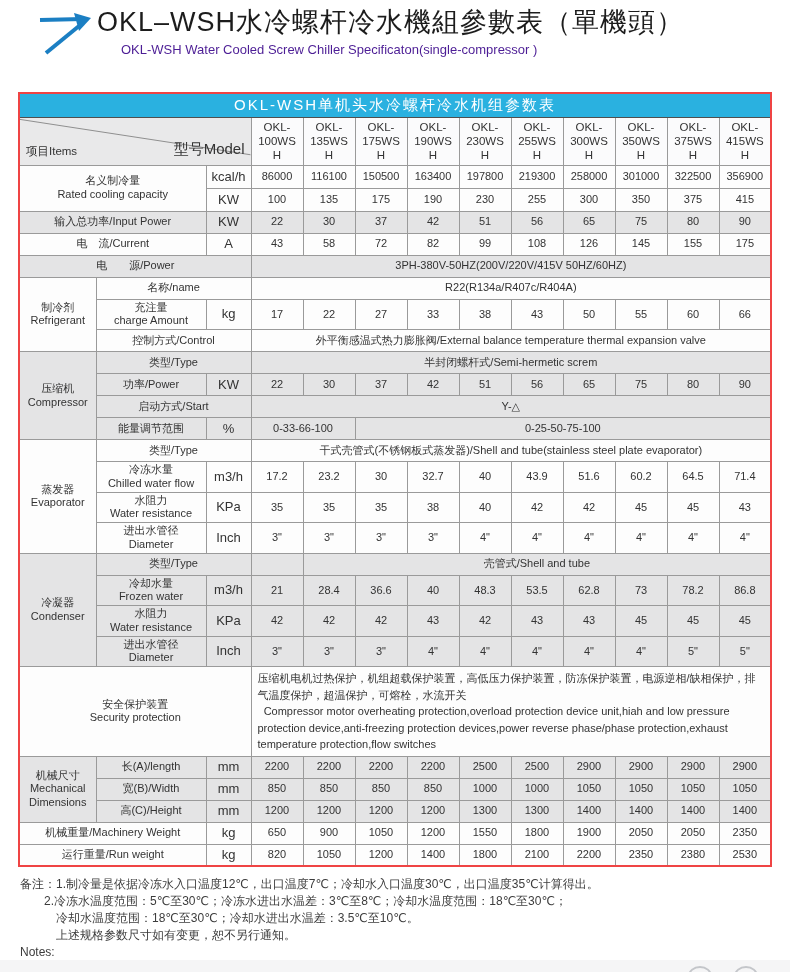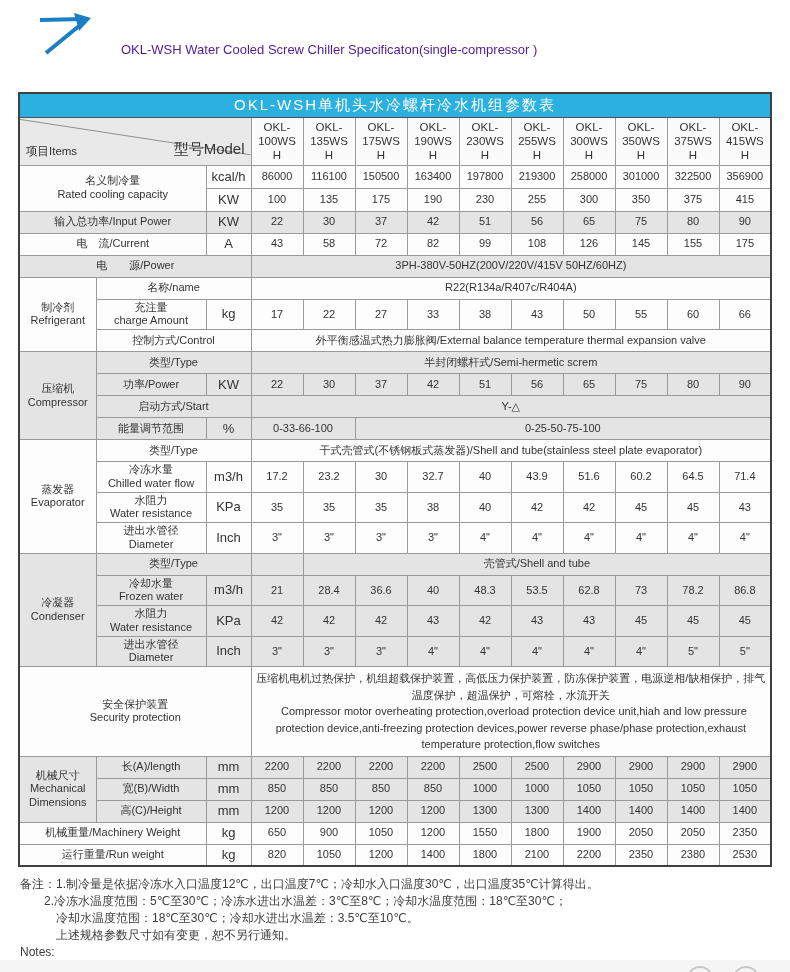--- a/index.html
+++ b/index.html
@@ -8,38 +8,38 @@
   .page{position:relative;width:790px;height:972px;background:#fff;}
 
   
   .page-header{position:relative;height:92px;}
   .logo{position:absolute;left:33px;top:6px;width:64px;height:50px;}
   .title-zh{position:absolute;left:97px;top:4px;font-size:27px;color:#1c1c1c;letter-spacing:1px;white-space:nowrap;}
   .title-en{position:absolute;left:98px;top:42px;font-size:13px;color:#4c1d95;white-space:nowrap;margin-left:23px;}
 
   
   table.spec{border-collapse:collapse;table-layout:fixed;width:754px;margin:0 18px;
-             border:2px solid #404040;}
+             border:2px solid #ef4444;}
   td{border:1px solid #9a9a9a;text-align:center;vertical-align:middle;font-size:11px;
      color:#333;padding:1px 2px;line-height:1.25;overflow-wrap:break-word;}
   tr.g td{background:#e4e4e5;}
   tr.w td{background:#fdfdfd;}
   tr.h22{height:22px;}  tr.h23{height:23px;}  tr.h24{height:24px;}
   tr.h28{height:28px;}  tr.h38{height:38px;}  tr.h80{height:80px;}
   td.caption{background:#2ab1e0;color:#fff;font-size:15px;letter-spacing:2px;border-color:#4f4f4f;}
   td.model{background:#fbfbfc;font-size:11.5px;line-height:1.25;padding:2px 3px;}
   td.corner{background:#e9e9ea;position:relative;padding:0;}
   td.corner svg{position:absolute;left:0;top:0;width:100%;height:100%;}
   .corner-items{position:absolute;left:6px;bottom:6px;font-size:11.5px;color:#333;}
   .corner-model{position:absolute;right:6px;bottom:6px;font-size:15px;color:#333;}
   td.lbl{font-size:11px;}
   td.grp{font-size:11px;}
   td.unit{font-size:13px;margin-left:30px;}
   .pre{white-space:pre-line;}
-  td.secv{text-align:center;padding:3px 0;line-height:1.5;}
+  td.secv{text-align:left;padding:3px 6px;line-height:1.5;}
   td.secv div{white-space:pre-wrap;}
 
   
   .notes{margin:9px 6px 0 20px;font-size:12px;color:#3c3c3c;line-height:1.42;}
   .note-line{white-space:pre-wrap;}
 
   
   .footer-band{position:absolute;left:0;bottom:0;width:790px;height:12px;background:#f5f5f6;}
   .arc{position:absolute;width:20px;height:16px;border:2px solid #c4c6ca;border-radius:50%;
        background:transparent;top:966px;}
@@ -49,20 +49,21 @@
 <body>
 
 <div class="page">
 
   <div class="page-header">
     <svg class="logo" viewBox="0 0 64 50">
       <line x1="7" y1="14" x2="50" y2="13" stroke="#1b7fc3" stroke-width="4"></line>
       <line x1="13" y1="47" x2="46" y2="20" stroke="#1b7fc3" stroke-width="4"></line>
       <polygon points="41,7 58,12 46,25" fill="#1b7fc3"></polygon>
     </svg>
+    <div class="title-zh">OKL–WSH水冷螺杆冷水機組參數表（單機頭）</div>
     <div class="title-en">OKL-WSH Water Cooled Screw Chiller Specificaton(single-compressor )</div>
   </div>
 
   <table class="spec">
     <colgroup>
       <col style="width:77px">
         <col style="width:110px">
         <col style="width:45px">
       <col style="width:52px">
         <col style="width:52px">

